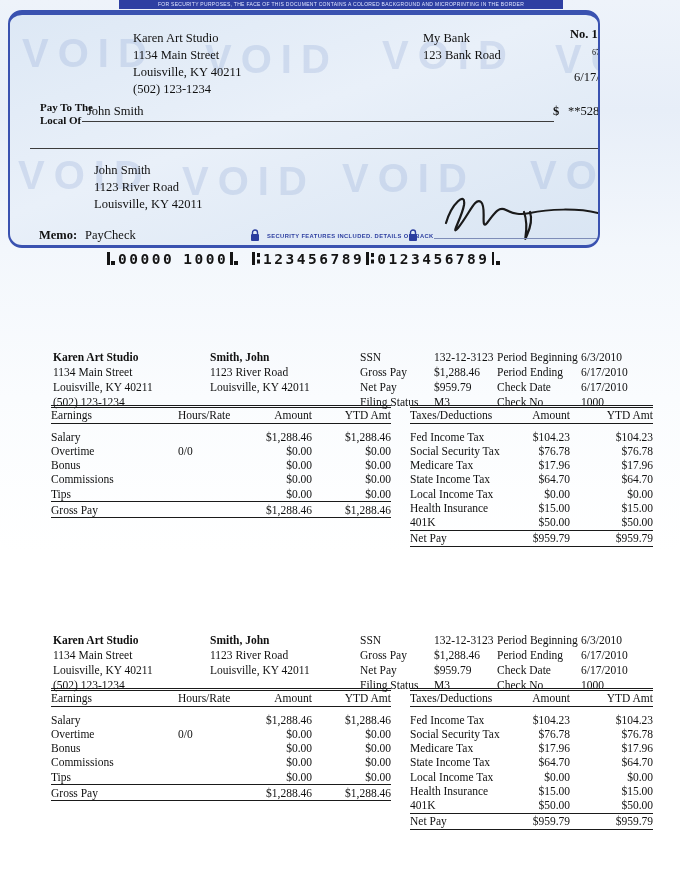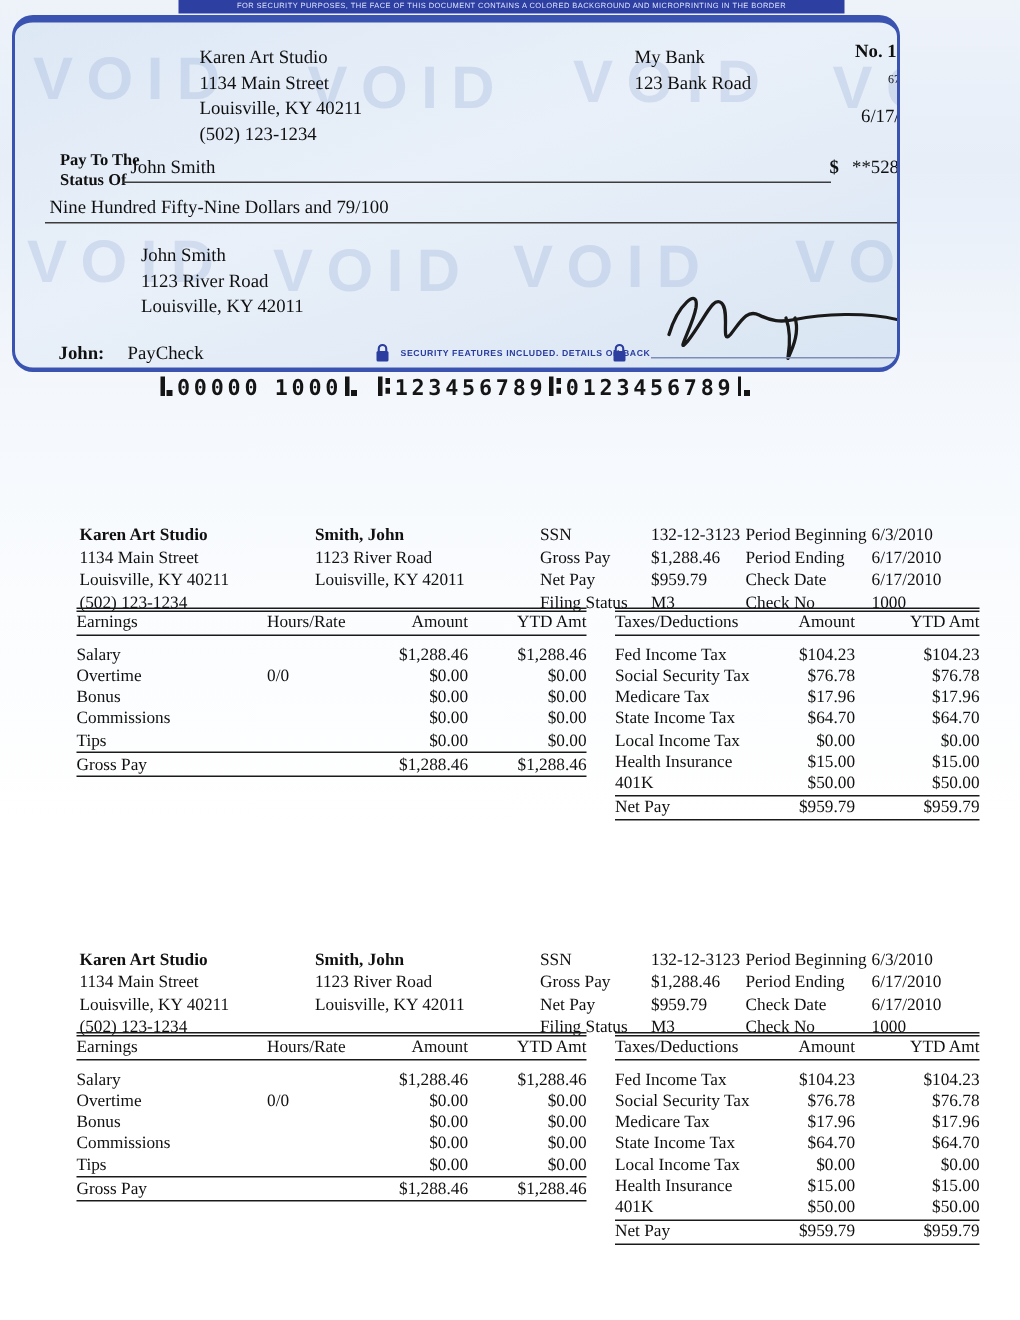--- a/index.html
+++ b/index.html
@@ -88,44 +88,43 @@
       <div>My Bank</div>
       <div>123 Bank Road</div>
     </div>
 
     <div class="abs chk-txt b" style="left:560px;top:11px">No. 1000</div>
     <div class="abs fraction" style="left:582px;top:33px">67-76890</div>
     <div class="abs chk-txt" style="left:564px;top:54px">6/17/2010</div>
 
     <div class="abs payto" style="left:30px;top:86px">
       <div>Pay To The</div>
-      <div>Status Of</div>
+      <div>Local Of</div>
     </div>
     <div class="abs chk-txt" style="left:77px;top:88px">John Smith</div>
     <div class="rule" style="left:72px;top:106px;width:472px"></div>
     <div class="abs chk-txt b" style="left:543px;top:88px">$</div>
     <div class="abs chk-txt" style="left:558px;top:88px">**528.83</div>
 
-    <div class="abs chk-txt" style="left:23px;top:115px">Nine Hundred Fifty-Nine Dollars and 79/100</div>
     <div class="rule" style="left:20px;top:133px;width:632px"></div>
 
     <div class="abs chk-txt" style="left:84px;top:147px">
       <div>John Smith</div>
       <div>1123 River Road</div>
       <div>Louisville, KY 42011</div>
     </div>
 
     <svg class="abs" style="left:428px;top:170px" width="210" height="66" viewBox="0 0 210 66">
       <path d="M8 38 C 14 18, 28 6, 26 20 C 24 32, 12 52, 20 43 C 32 28, 37 12, 43 17 C 49 22, 42 46, 49 38 C 56 29, 60 21, 68 25 C 76 29, 82 30, 92 28" fill="none" stroke="#1a1a1a" stroke-width="2.2" stroke-linecap="round"></path>
       <path d="M86 27 C 92 44, 84 62, 89 50 C 93 41, 94 33, 92 27" fill="none" stroke="#1a1a1a" stroke-width="2.2" stroke-linecap="round"></path>
       <path d="M92 28 C 110 24, 140 23, 160 28 C 178 32, 192 30, 204 27" fill="none" stroke="#1a1a1a" stroke-width="2" stroke-linecap="round"></path>
     </svg>
     <div class="sig-line" style="left:424px;top:223px;width:232px"></div>
 
-    <div class="abs chk-txt b" style="left:29px;top:212px">John:</div>
+    <div class="abs chk-txt b" style="left:29px;top:212px">Memo:</div>
     <div class="abs chk-txt" style="left:75px;top:212px">PayCheck</div>
     <div class="memo-line" style="left:68px;top:230px;width:172px"></div>
 
     <svg class="abs" style="left:240px;top:214px" width="10" height="13" viewBox="0 0 10 13">
       <path d="M2.5 5 V3.5 a2.5 2.5 0 0 1 5 0 V5" fill="none" stroke="#2b3d9f" stroke-width="1.4"></path>
       <rect x="1" y="5" width="8" height="7" rx="1" fill="#2b3d9f"></rect>
     </svg>
     <div class="abs sec-note" style="left:257px;top:218px">SECURITY FEATURES INCLUDED. DETAILS ON BACK</div>
     <svg class="abs" style="left:398px;top:214px" width="10" height="13" viewBox="0 0 10 13">
       <path d="M2.5 5 V3.5 a2.5 2.5 0 0 1 5 0 V5" fill="none" stroke="#2b3d9f" stroke-width="1.4"></path>

